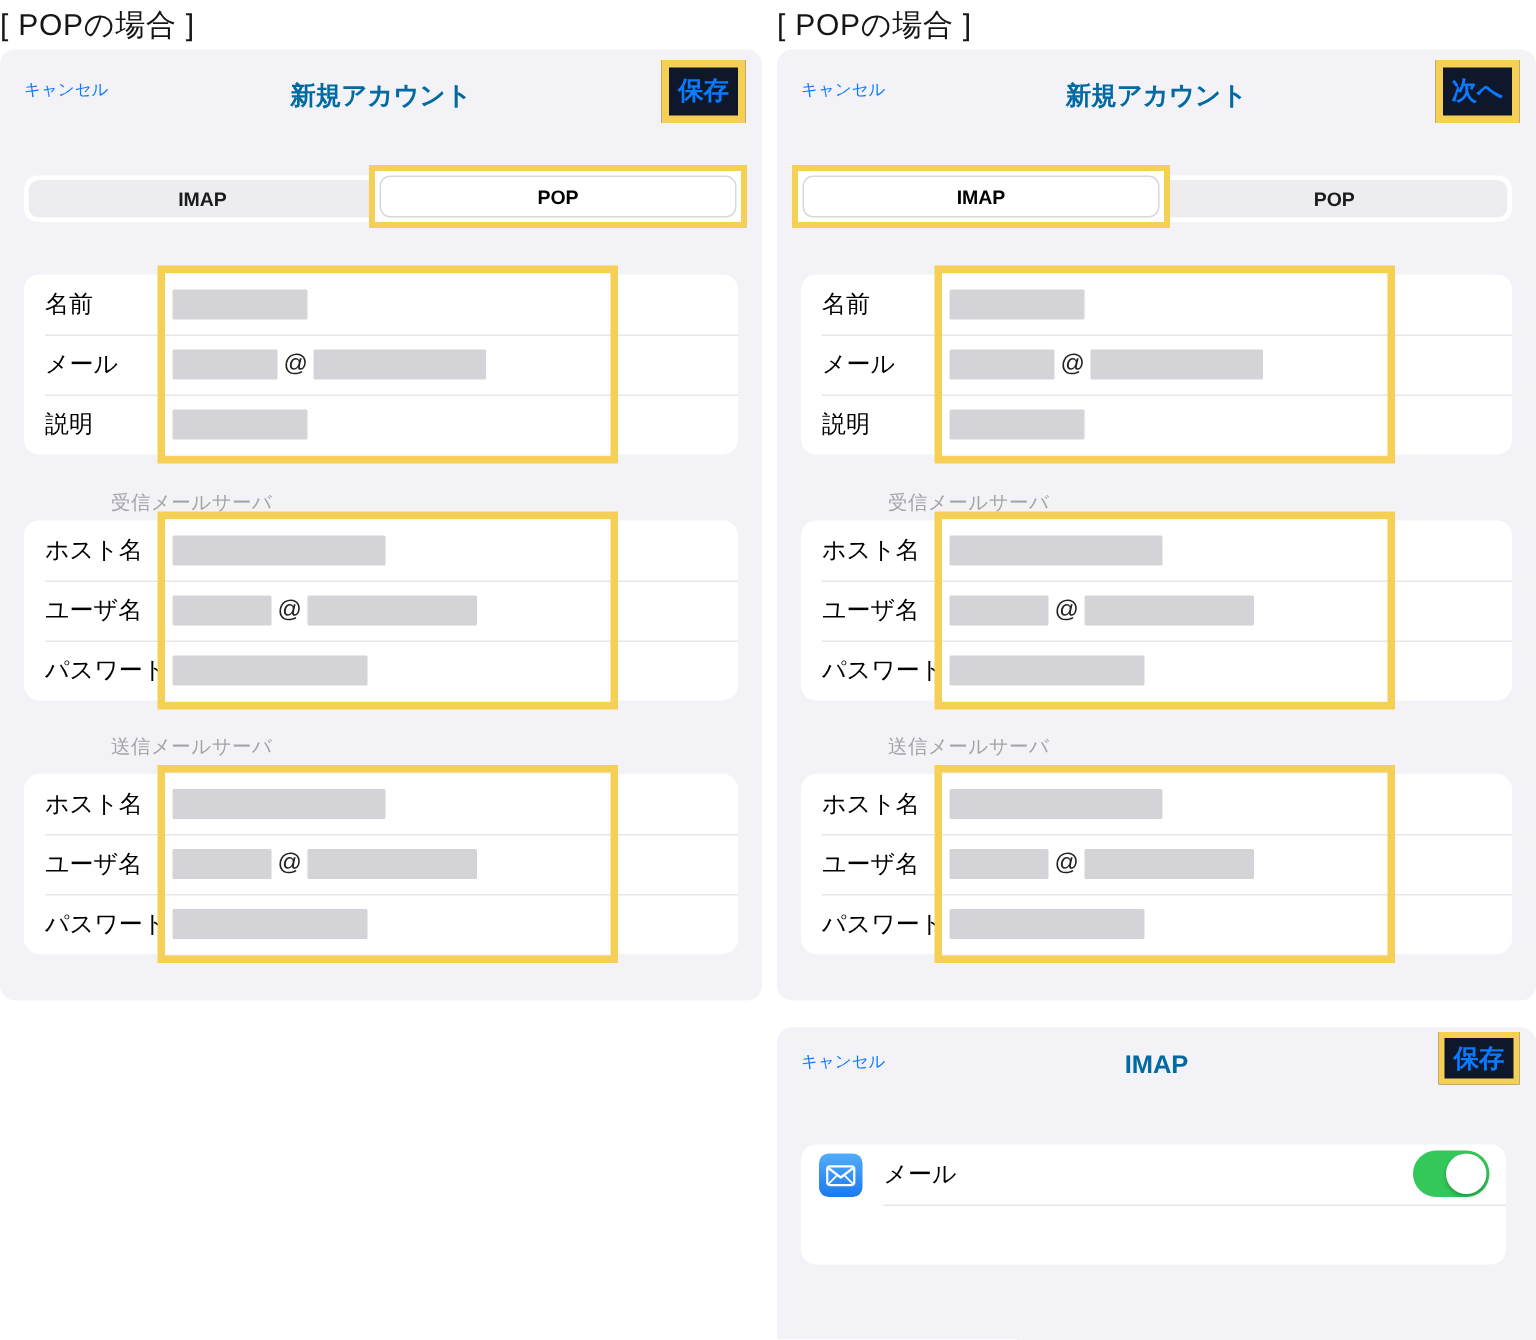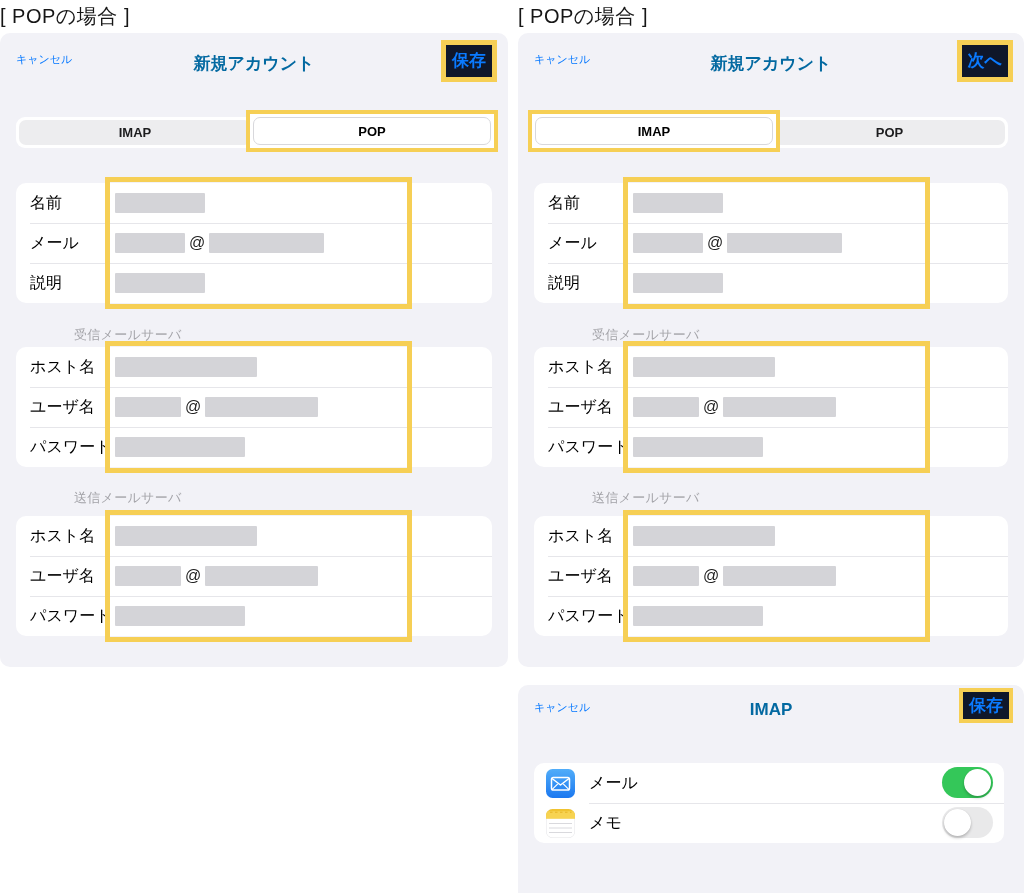--- a/index.html
+++ b/index.html
@@ -246,38 +246,14 @@
           <path d="M6 9.5 L14.5 16 L23 9.5" fill="none" stroke="#ffffff" stroke-width="1.5" stroke-linejoin="round"></path>
           <path d="M6.2 20.4 L11.8 14.8 M22.8 20.4 L17.2 14.8" fill="none" stroke="#ffffff" stroke-width="1.2"></path>
         </svg>
       </span>
       <span class="tlabel">メール</span>
       <span class="toggle on">
           <span class="knob"></span>
         </span>
     </div>
     <div class="trow-sep"></div>
-    <div class="trow">
-      <span class="appicon icon-notes">
-        <svg width="29" height="29" viewBox="0 0 29 29">
-          <rect x="0" y="0" width="29" height="9.5" fill="#F0C330"></rect>
-          <rect x="0" y="2.2" width="29" height="7.3" fill="#F7D351"></rect>
-          <g stroke="#E8B425" stroke-width="1.1">
-            <line x1="4" y1="3.2" x2="6.5" y2="3.2"></line>
-              <line x1="9" y1="3.2" x2="11.5" y2="3.2"></line>
-            <line x1="14" y1="3.2" x2="16.5" y2="3.2"></line>
-              <line x1="19" y1="3.2" x2="21.5" y2="3.2"></line>
-              <line x1="24" y1="3.2" x2="25.5" y2="3.2"></line>
-          </g>
-          <g stroke="#D9D9DD" stroke-width="1">
-            <line x1="3" y1="14.5" x2="26" y2="14.5"></line>
-            <line x1="3" y1="19" x2="26" y2="19"></line>
-            <line x1="3" y1="23.5" x2="26" y2="23.5"></line>
-          </g>
-        </svg>
-      </span>
-      <span class="tlabel">メモ</span>
-      <span class="toggle off">
-          <span class="knob"></span>
-        </span>
-    </div>
   </div>
 </div>
 
 </body></html>

